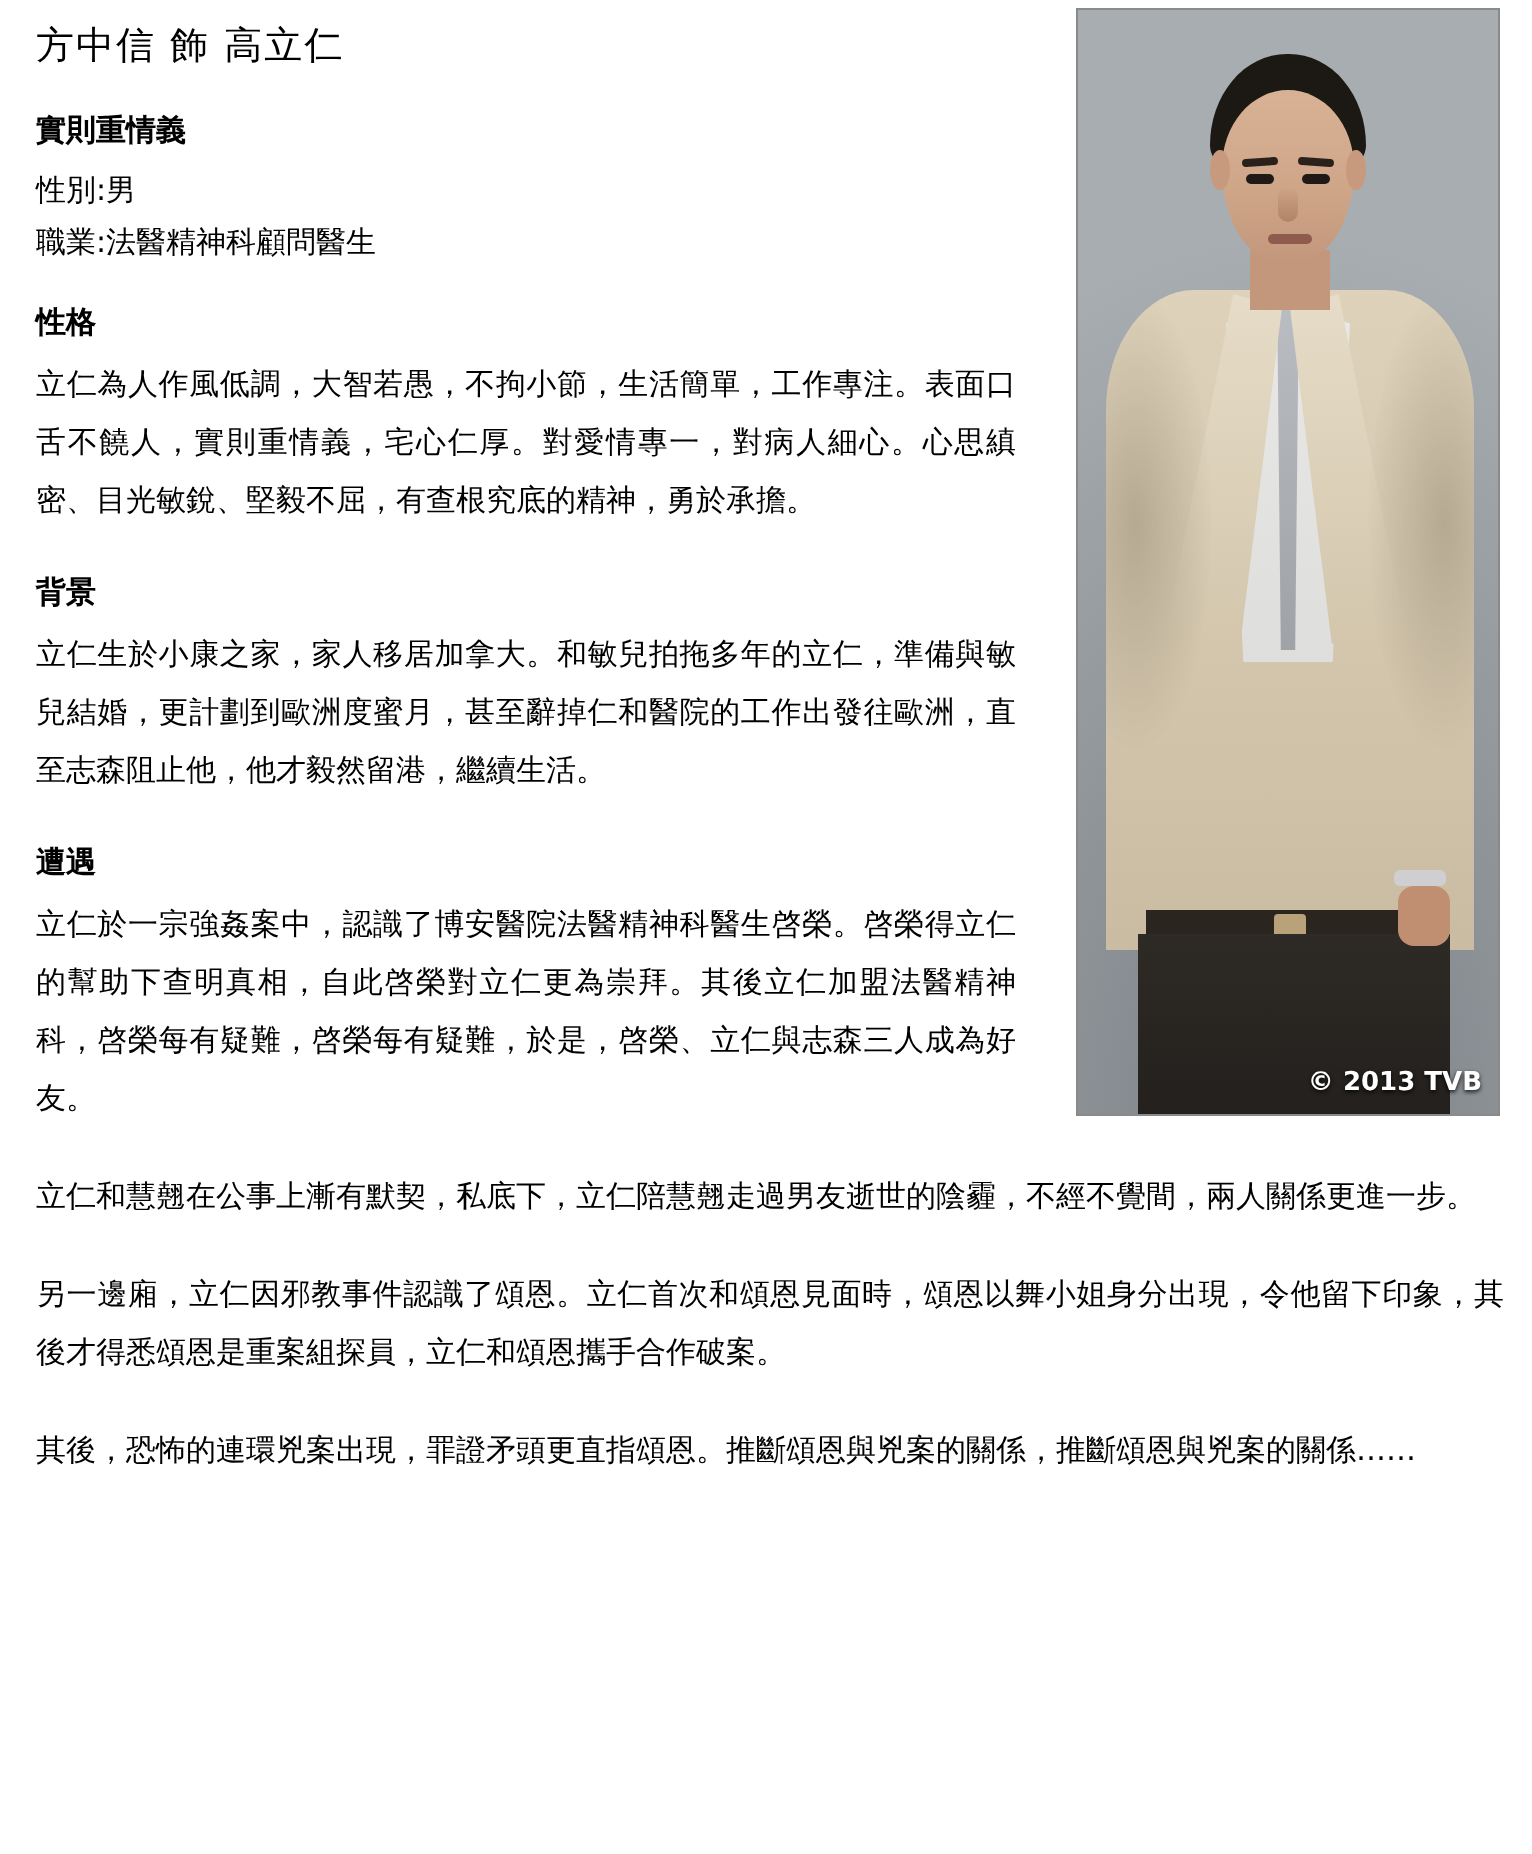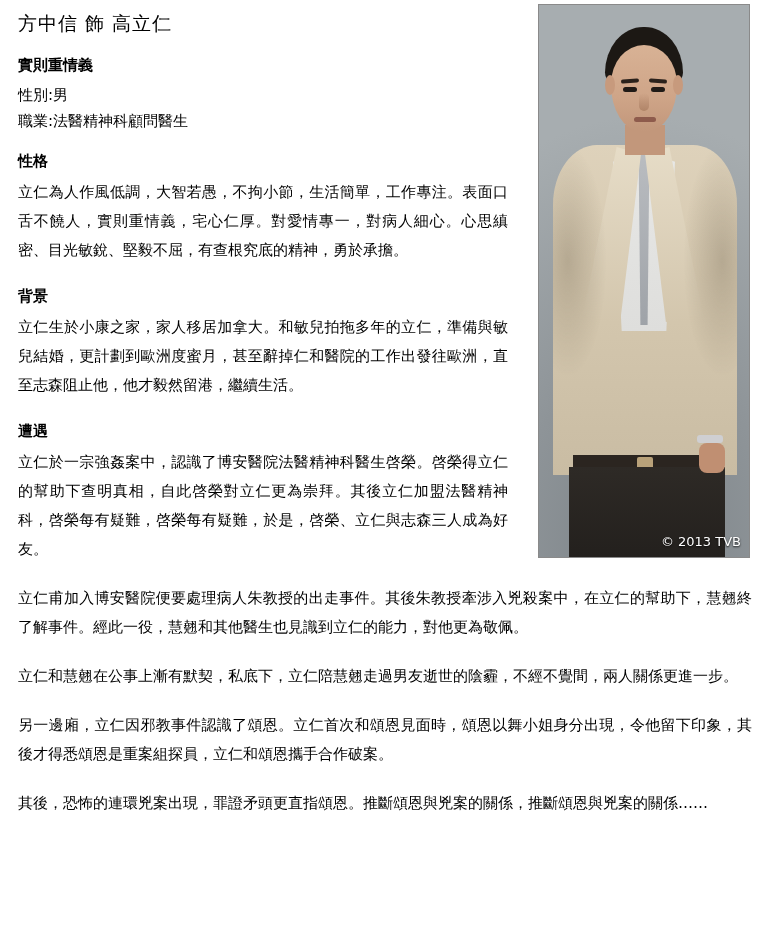--- a/index.html
+++ b/index.html
@@ -179,21 +179,21 @@
     width: 26px; height: 8px;
     background: #cfcfd2;
     border-radius: 3px;
   }
   .photo-credit {
     position: absolute;
     right: 8px;
     bottom: 8px;
     color: #ffffff;
     font-size: 13px;
-    font-weight: normal;
+    font-weight: bold;
     text-shadow: 0 1px 2px rgba(0,0,0,.85);
   }
   .body-col {
     width: 490px;
   }
   h2.section {
     font-size: 15px;
     font-weight: bold;
     margin: 0 0 6px 0;
     line-height: 22px;
@@ -261,19 +261,18 @@
     <p class="para">立仁為人作風低調，大智若愚，不拘小節，生活簡單，工作專注。表面口舌不饒人，實則重情義，宅心仁厚。對愛情專一，對病人細心。心思縝密、目光敏銳、堅毅不屈，有查根究底的精神，勇於承擔。</p>
 
     <h2 class="section">背景</h2>
     <p class="para">立仁生於小康之家，家人移居加拿大。和敏兒拍拖多年的立仁，準備與敏兒結婚，更計劃到歐洲度蜜月，甚至辭掉仁和醫院的工作出發往歐洲，直至志森阻止他，他才毅然留港，繼續生活。</p>
 
     <h2 class="section">遭遇</h2>
     <p class="para">立仁於一宗強姦案中，認識了博安醫院法醫精神科醫生啓榮。啓榮得立仁的幫助下查明真相，自此啓榮對立仁更為崇拜。其後立仁加盟法醫精神科，啓榮每有疑難，啓榮每有疑難，於是，啓榮、立仁與志森三人成為好友。</p>
   </div>
 
   <div class="wide">
-    <p class="para">立仁甫加入博安醫院便要處理病人朱教授的出走事件。其後朱教授牽涉入兇殺案中，在立仁的幫助下，慧翹終了解事件。經此一役，慧翹和其他醫生也見識到立仁的能力，對他更為敬佩。</p>
     <p class="para">立仁和慧翹在公事上漸有默契，私底下，立仁陪慧翹走過男友逝世的陰霾，不經不覺間，兩人關係更進一步。</p>
     <p class="para">另一邊廂，立仁因邪教事件認識了頌恩。立仁首次和頌恩見面時，頌恩以舞小姐身分出現，令他留下印象，其後才得悉頌恩是重案組探員，立仁和頌恩攜手合作破案。</p>
     <p class="para">其後，恐怖的連環兇案出現，罪證矛頭更直指頌恩。推斷頌恩與兇案的關係，推斷頌恩與兇案的關係……</p>
   </div>
 
 </div>
 
 </body></html>

